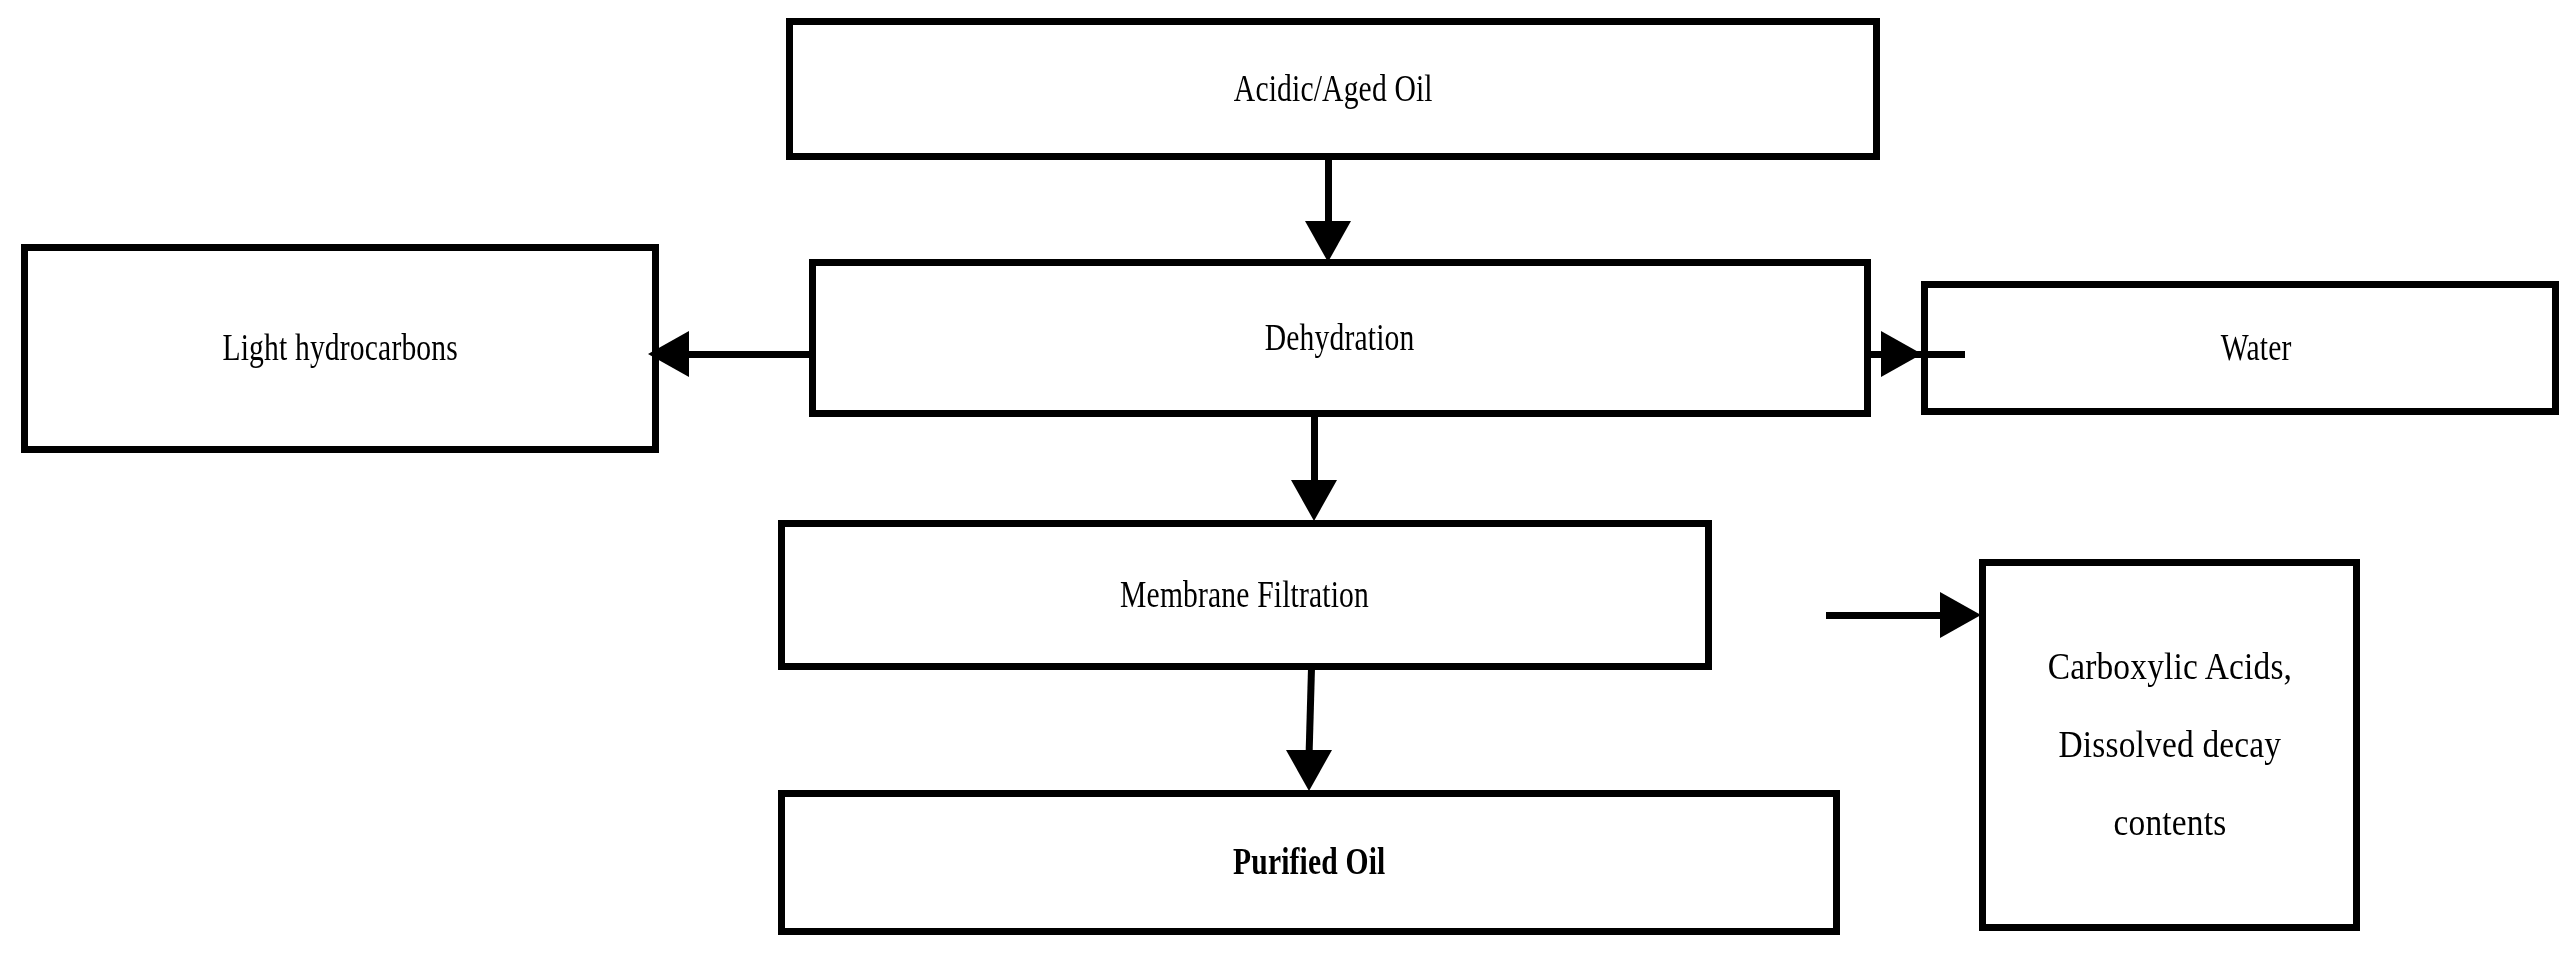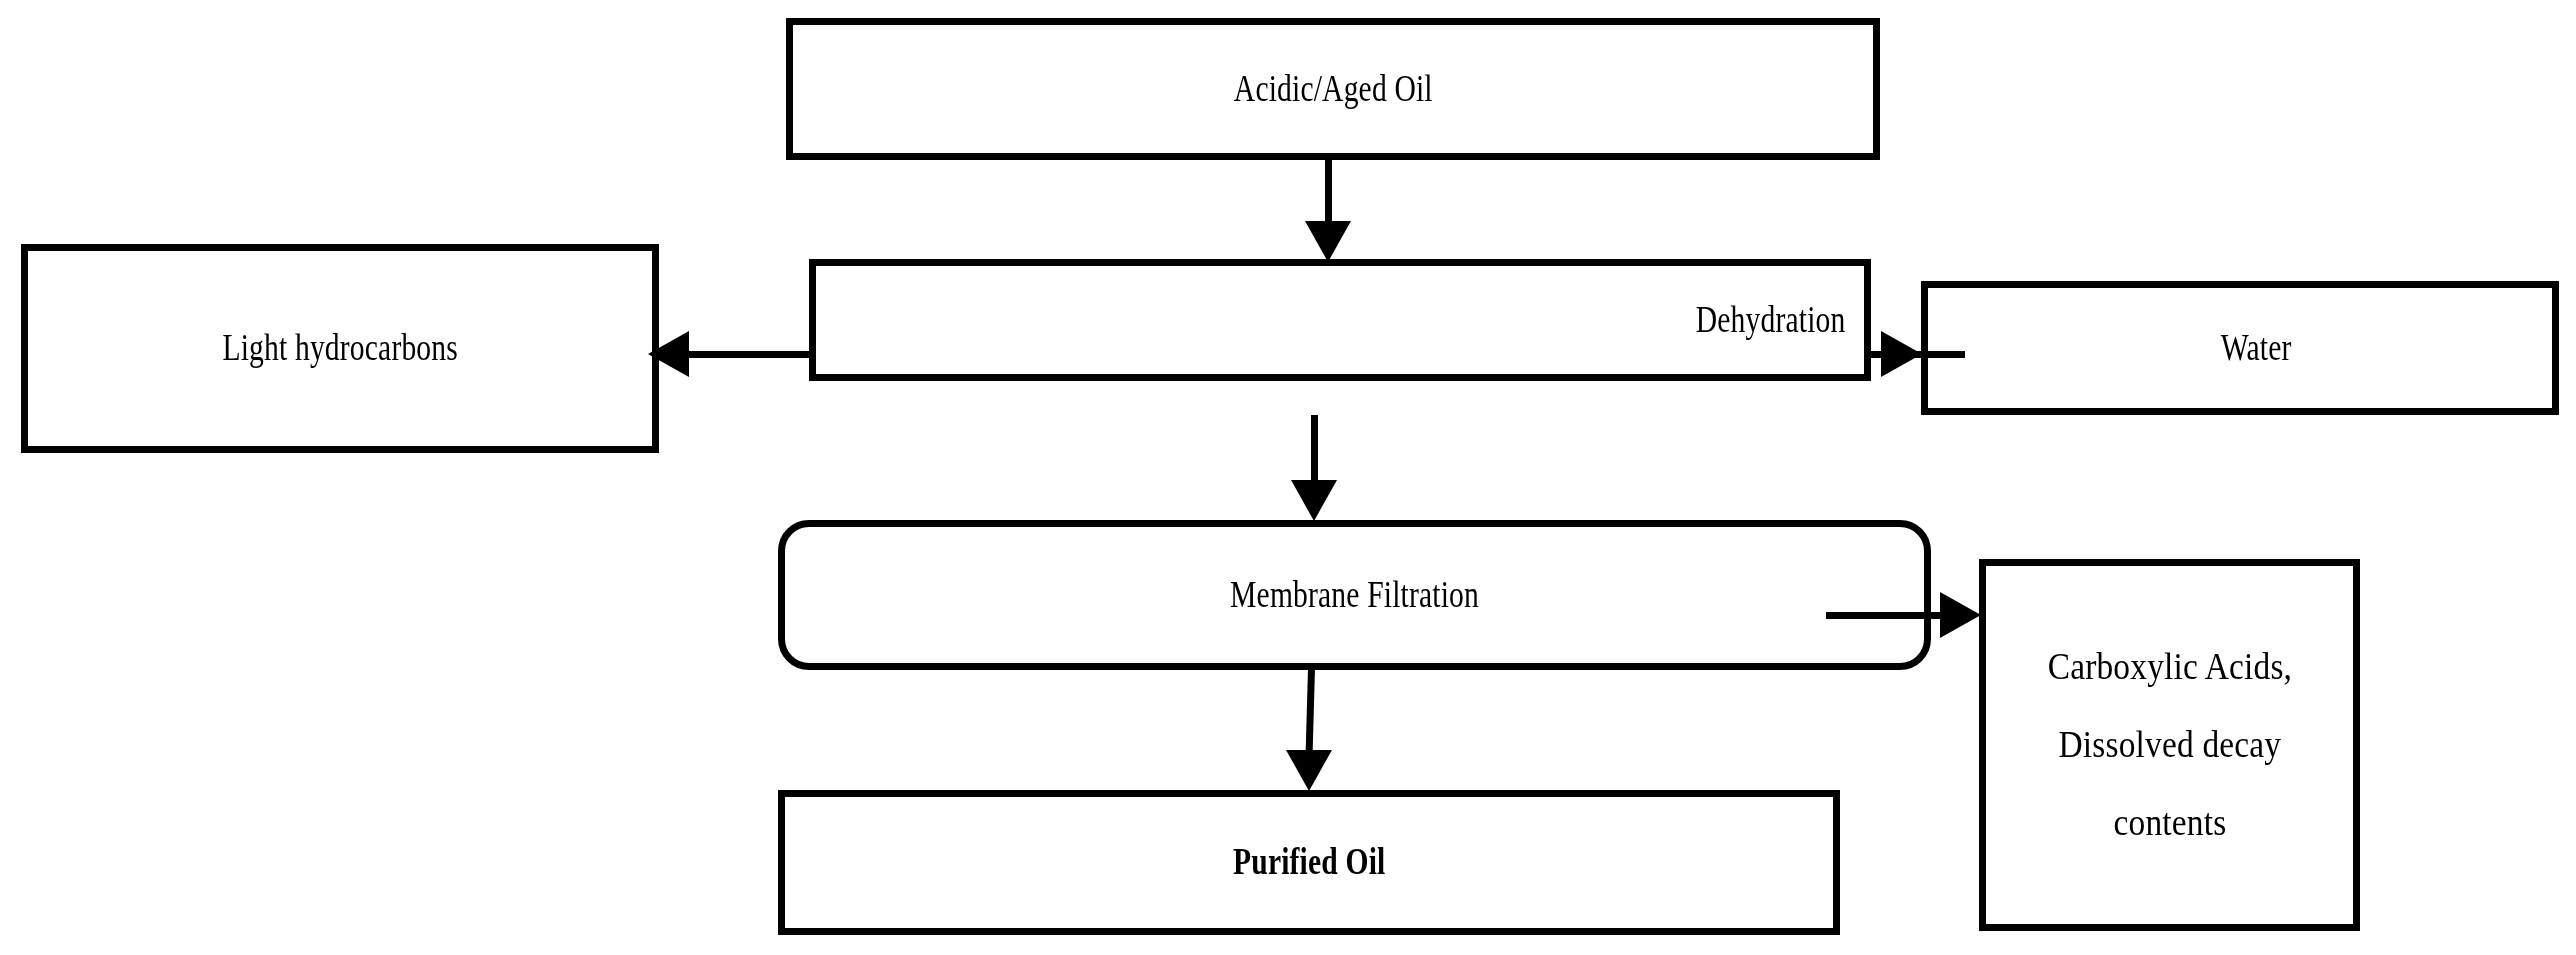--- a/index.html
+++ b/index.html
@@ -37,24 +37,24 @@
   }
   .node.multiline .label {
     white-space: normal;
     line-height: 2.05;
     transform: scaleX(0.88);
     font-size: 38px;
   }
 
   
   #node-acidic-aged-oil      { left: 786px;  top: 18.3px;   width: 1094px; height: 142px; }
-  #node-dehydration          { left: 809px; top: 259px;  width: 1062px; height: 122px; justify-content: flex-end; }
+  #node-dehydration          { left: 809px; top: 259px;  width: 1062px; height: 158px; }
   #node-light-hydrocarbons   { left: 21px;   top: 244px;  width: 638px;  height: 209px; }
   #node-water                { left: 1921px; top: 281px;  width: 638px;  height: 134px; padding-left: 32px; }
-  #node-membrane-filtration  { left: 778px;  top: 520px;  width: 1153px; height: 150px; border-radius: 31px; }
+  #node-membrane-filtration  { left: 778px;  top: 520px;  width: 934px; height: 150px; }
   #node-purified-oil         { left: 778px;  top: 790px;  width: 1062px; height: 145px; font-weight: bold; }
   #node-carboxylic-acids     { left: 1979px; top: 511px;  width: 381px;  height: 372px; margin-top: 48px; }
 
   
   .conn { position: absolute; }
 
   .v-line {
     background: #000000;
     width: 7.2px;
   }

